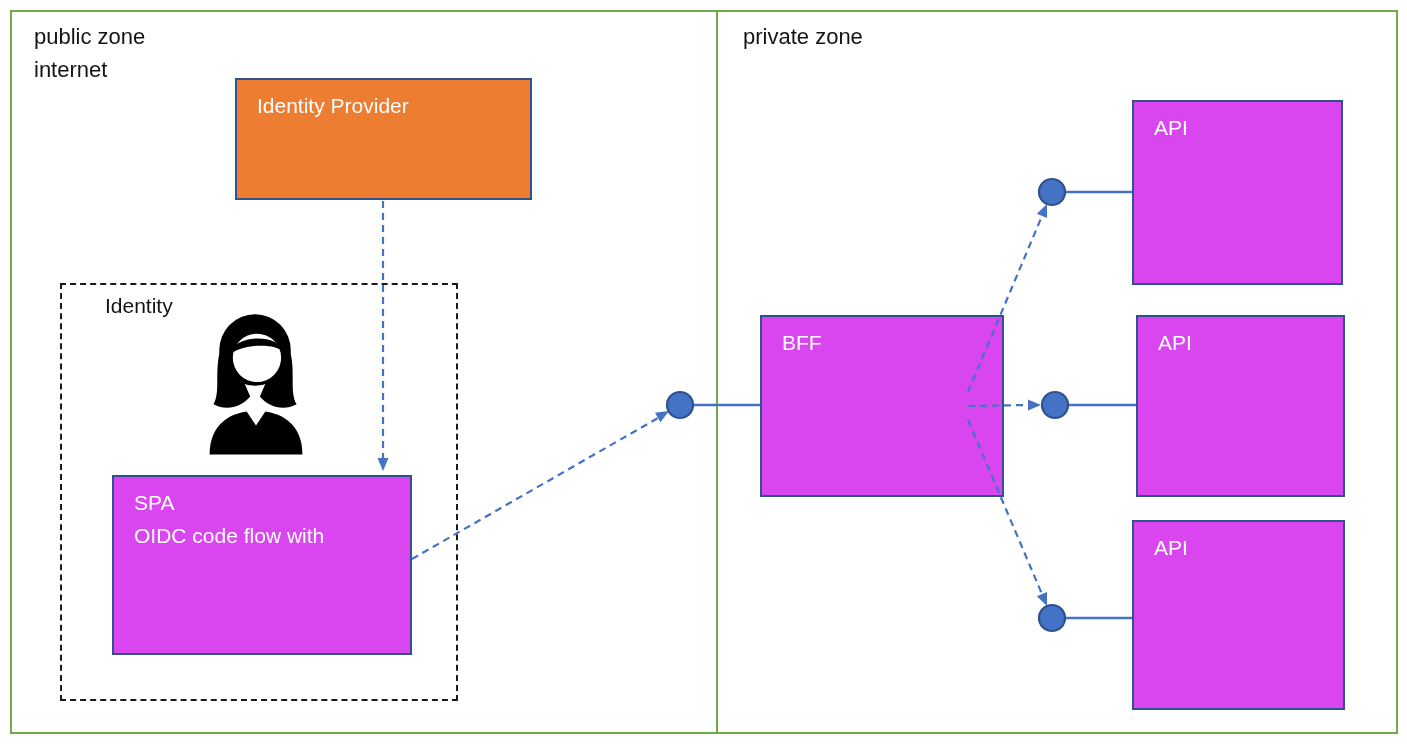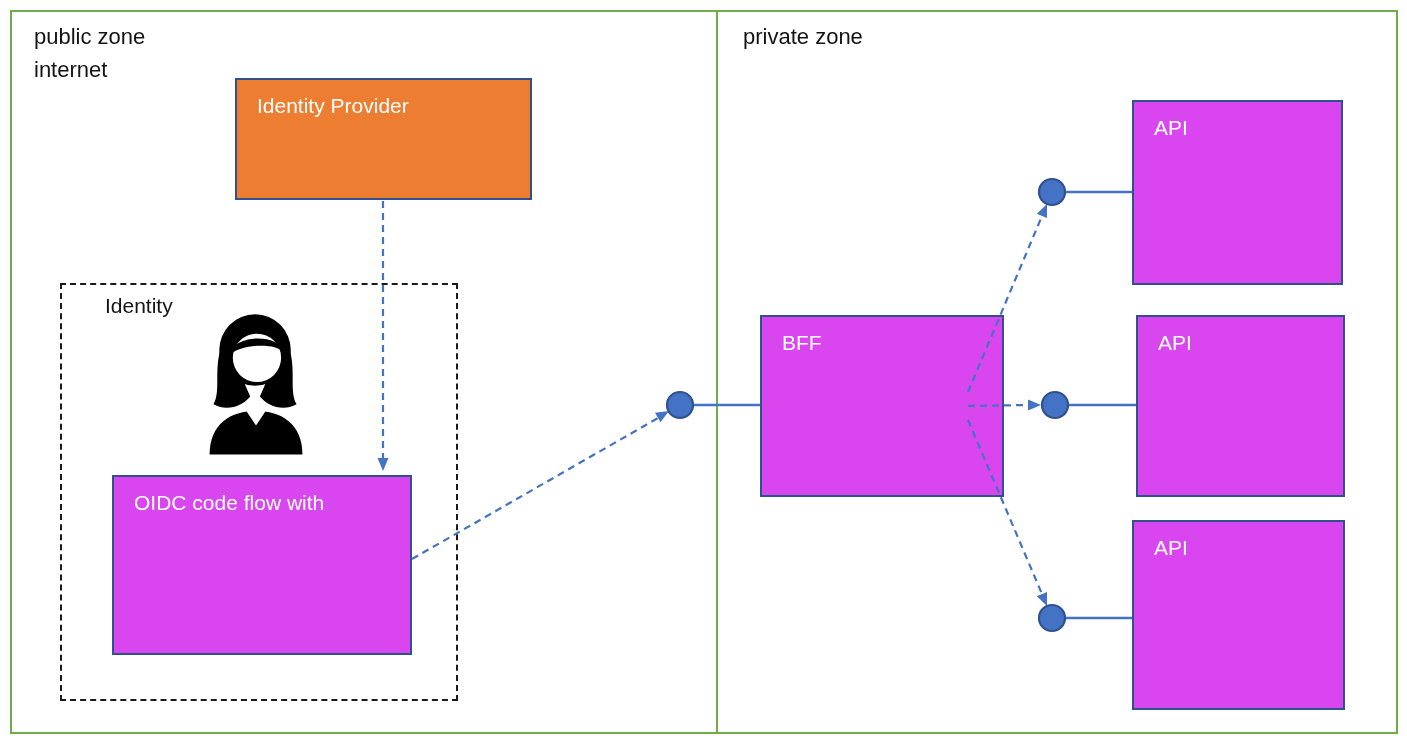--- a/index.html
+++ b/index.html
@@ -44,20 +44,21 @@
     <path d="M24 40 C16 66 24 86 16 100 C30 108 46 102 54 92 L40 60 Z" fill="#000"></path>
     <path d="M94 40 C102 66 94 86 102 100 C88 108 72 102 64 92 L78 60 Z" fill="#000"></path>
     <circle cx="61" cy="52" r="25" fill="#fff"></circle>
     <path d="M34 48 C36 28 84 26 88 46 C80 36 46 38 34 48 Z" fill="#000"></path>
     <path d="M12 152 C12 120 34 107 60 107 C86 107 108 120 108 152 Z" fill="#000"></path>
     <path d="M50 107 L70 107 L60 122 Z" fill="#fff"></path>
   </svg>
 
   <div class="node blue" style="left:112px;top:475px;width:300px;height:180px;">
     <div class="node-label">
+      <div>SPA</div>
       <div>OIDC code flow with</div>
     </div>
   </div>
 
   <div class="node blue" style="left:760px;top:315px;width:244px;height:182px;">
     <div class="node-label">BFF</div>
   </div>
 
   <div class="node blue" style="left:1132px;top:100px;width:211px;height:185px;">
     <div class="node-label">API</div>

